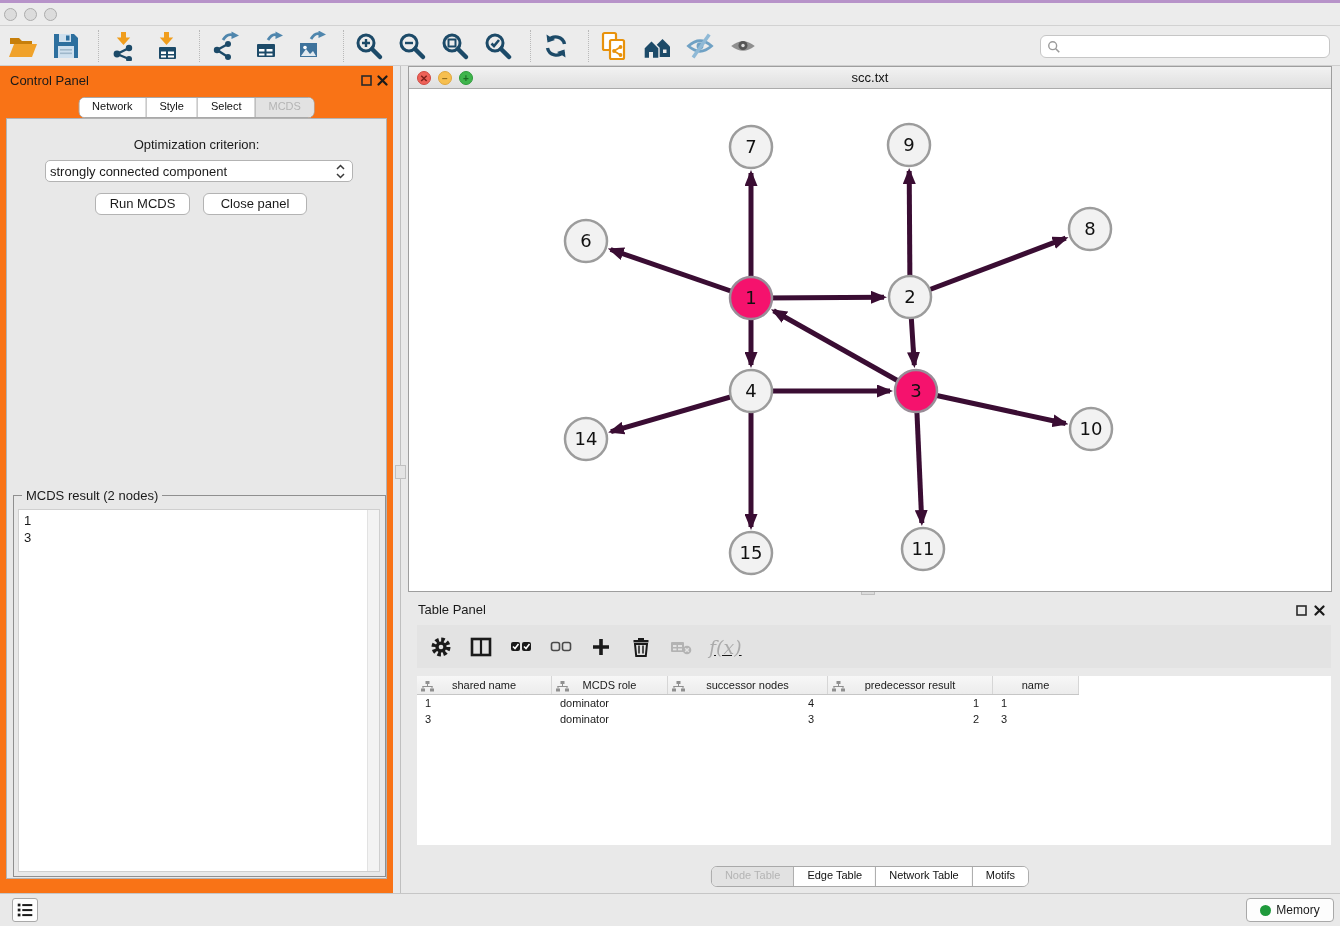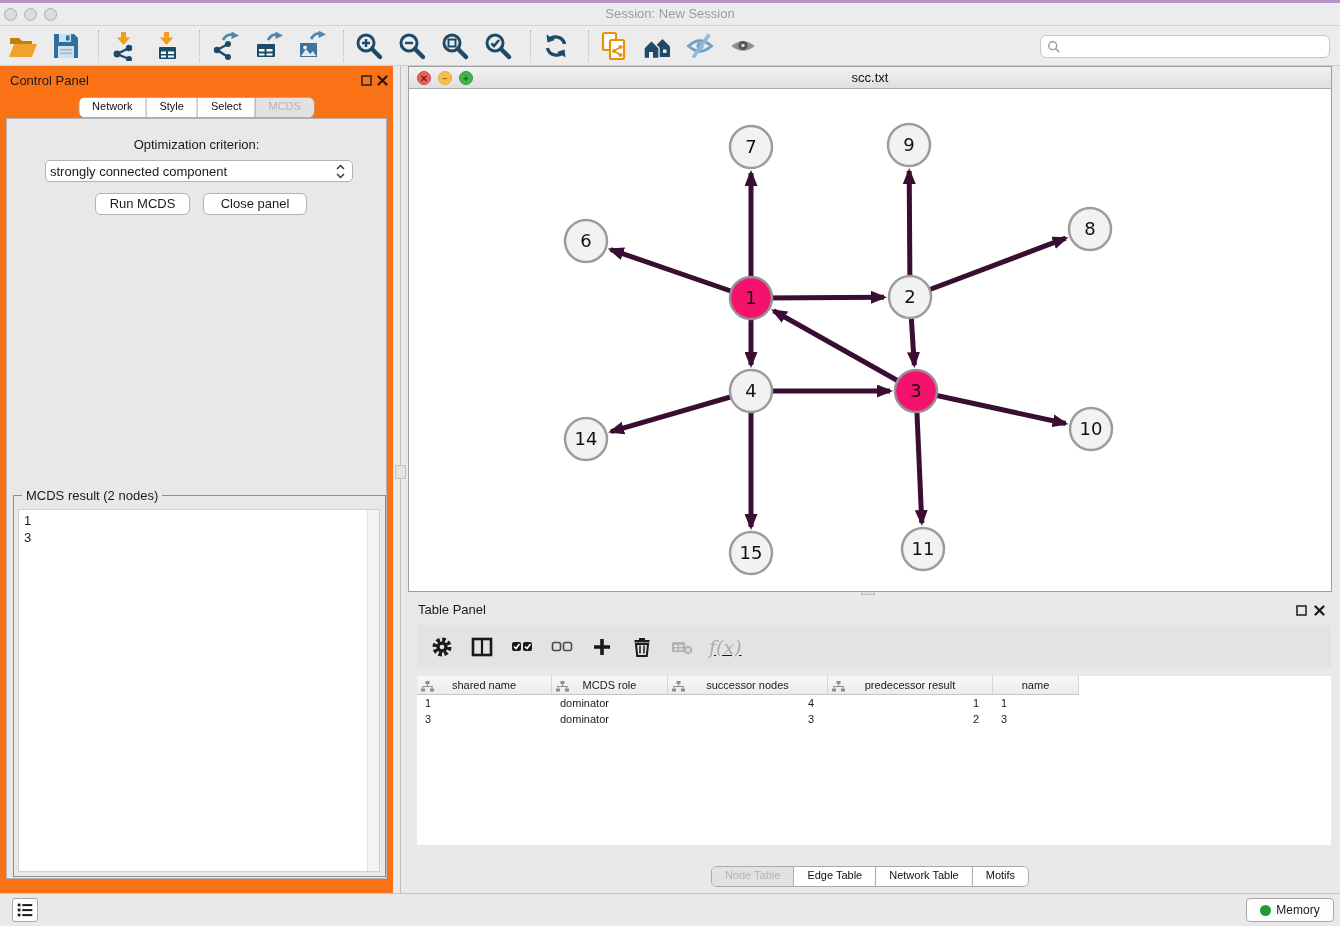--- a/index.html
+++ b/index.html
@@ -54,21 +54,21 @@
   #net-titlebar .title { position:absolute; left:0; right:0; top:3px; text-align:center; font-size:13px; color:#111; }
   .tl { position:absolute; top:4px; width:14px; height:14px; border-radius:50%; font-size:10px; font-weight:bold; text-align:center; line-height:13px; }
   .tl.red { left:8px; background:#ee6158; border:1px solid #cf4a42; color:#7c201b; }
   .tl.yellow { left:29px; background:#f7bf4f; border:1px solid #dfa73f; color:#936d1d; }
   .tl.green { left:50px; background:#3fb54c; border:1px solid #2f9a3c; color:#1c6b24; }
   #net-canvas { position:absolute; left:0; top:22px; width:922px; height:502px; background:#fff; }
 
   
   #table-panel { position:absolute; left:408px; top:595px; width:924px; height:298px; background:#e9e9e9; }
   #tp-toolbar { position:absolute; left:9px; top:30px; width:914px; height:43px; background:#e3e3e3; display:flex; align-items:center; padding-left:12px; }
-  .tp-ic { margin-right:16px; display:flex; align-items:center; justify-content:flex-end; width:24px; height:24px;text-decoration:underline; }
+  .tp-ic { margin-right:16px; display:flex; align-items:center; justify-content:center; width:24px; height:24px;text-decoration:underline; }
   #fx-icon { font-family:"DejaVu Serif", serif; font-style:italic; font-size:19px; color:#ababab; }
   #tp-table { position:absolute; left:9px; top:81px; width:914px; height:169px; background:#fff; }
   #table-head { display:flex; height:19px; background:linear-gradient(#f7f7f7,#ececec); border-bottom:1px solid #c6c6c6; width:662px; }
   .th { position:relative; font-size:11px; text-align:center; line-height:18px; border-right:1px solid #d6d6d6; color:#1a1a1a; overflow:hidden; }
   .tree-ic { position:absolute; left:4px; top:3px; }
   .tr { display:flex; height:16px; }
   .td { font-size:11px; line-height:16px; padding:0 14px 0 8px; overflow:hidden; white-space:nowrap; }
   #bottom-tabs { position:absolute; left:50%; top:271px; transform:translateX(-50%); }
 
   
@@ -79,21 +79,20 @@
   #memory-btn .lbl { font-size:12px; }
 </style>
 </head>
 <body>
 
 <div id="titlebar">
   <div class="accent"></div>
   <span class="tl-gray" style="left:4px"></span>
   <span class="tl-gray" style="left:24px"></span>
   <span class="tl-gray" style="left:44px"></span>
-  <div class="title">Session: New Session</div>
 </div>
 
 <div id="main-toolbar">
   <div class="tbtn">
     <svg width="30" height="30" viewBox="0 0 30 30">
       <path d="M2 7 h9 l3 3 h10 v3 H2 z" fill="#c77f0a"></path>
         <path d="M1 26 L6 13 h23 l-5 13 z" fill="#f0a22a"></path>
     </svg>
   </div>
   <div class="tbtn">

